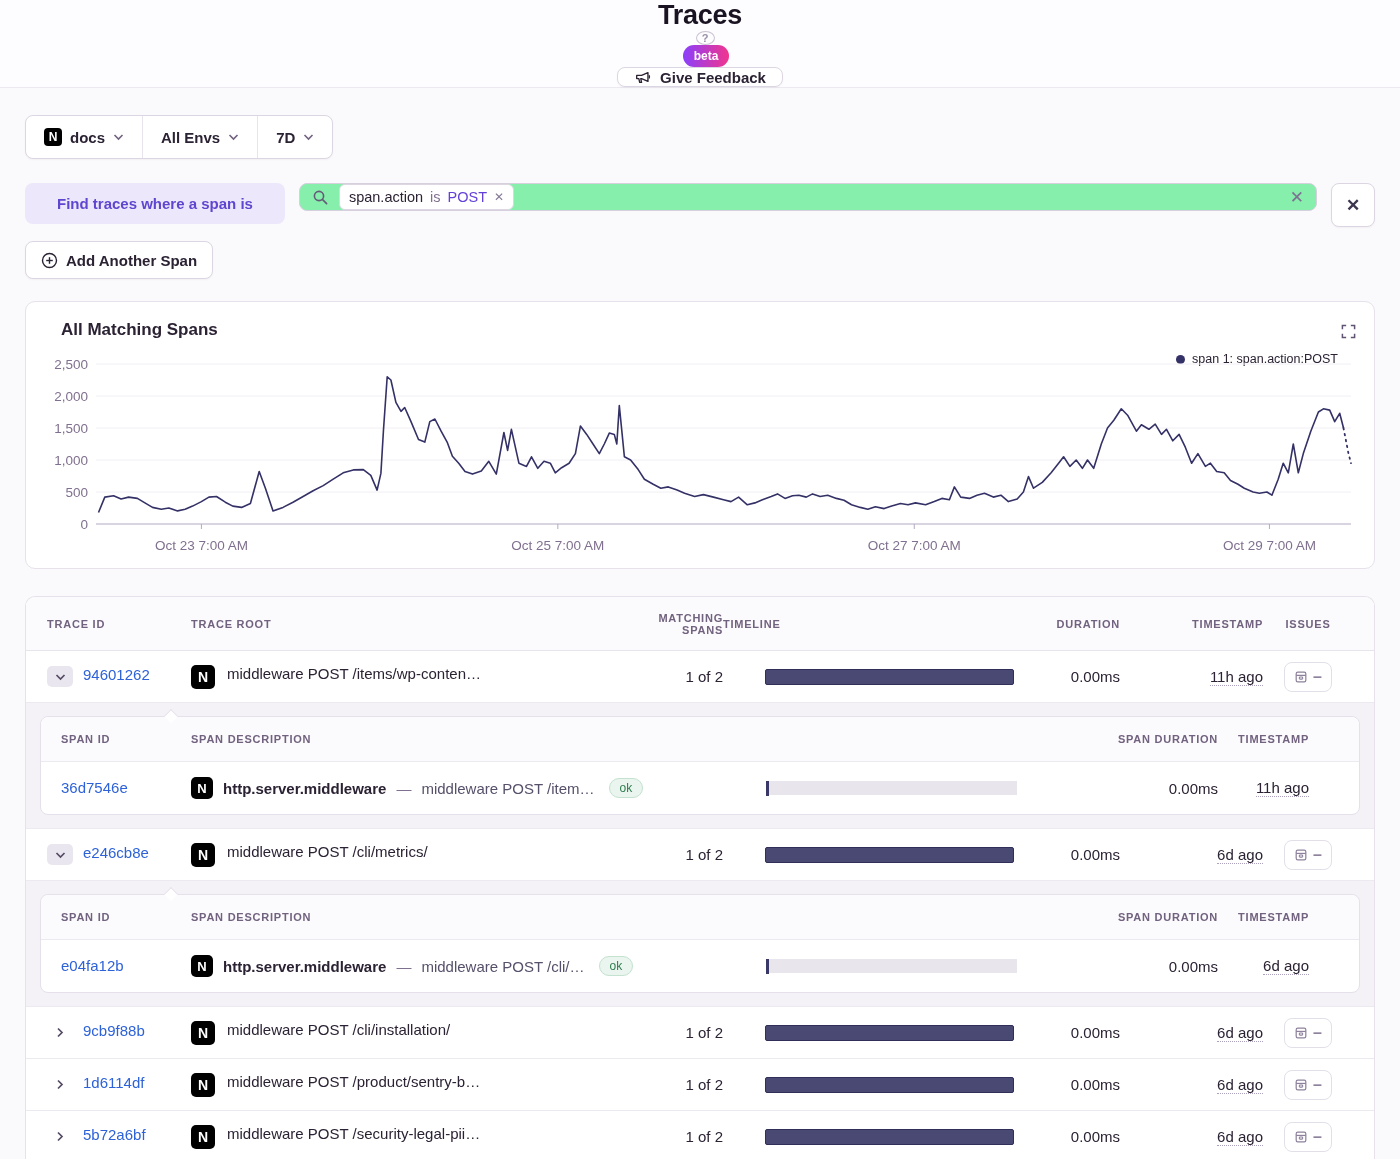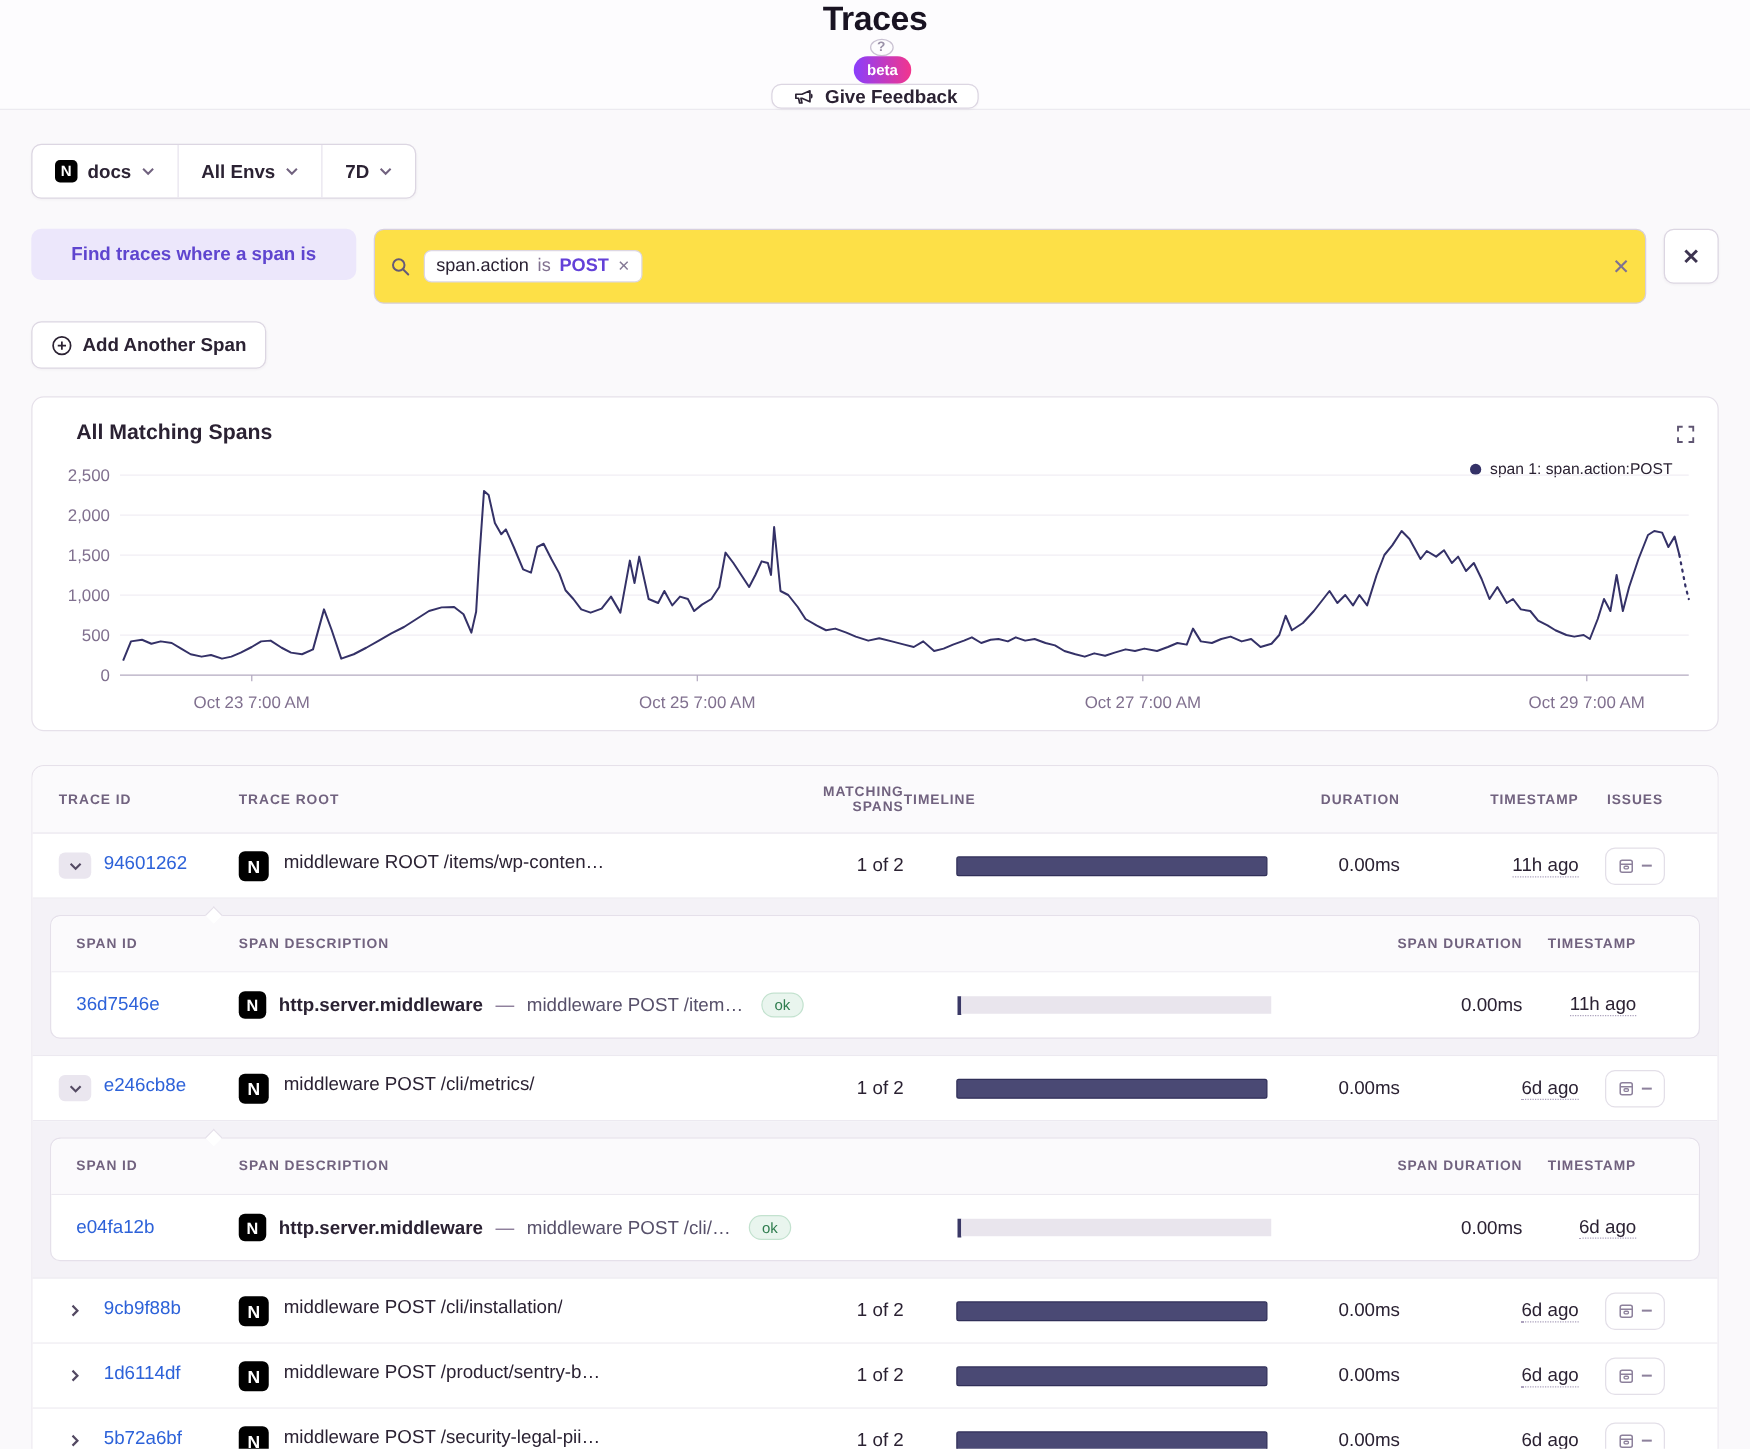--- a/index.html
+++ b/index.html
@@ -32,27 +32,27 @@
                 font-weight:700; color:#2b2233; cursor:pointer; }
   .filter-seg + .filter-seg { border-left:1px solid #e8e4ee; }
   .n-logo { width:18px; height:18px; background:#000; border-radius:4px; color:#fff;
             font-size:12px; font-weight:700; display:inline-flex; align-items:center;
             justify-content:center; }
 
   
   .query-row { margin-top:24px; display:flex; align-items:flex-start; gap:14px; }
   .where-pill { background:#ece7fb; color:#5f45cf; font-weight:700; font-size:15px;
                 border-radius:8px; padding:12px 32px; white-space:nowrap; }
-  .searchbox { flex:1; height:60px; background:#fde047; border:1px solid #d6cfde;
+  .searchbox { flex:1; height:28px; background:#86efac; border:1px solid #d6cfde;
                border-radius:8px; display:flex; align-items:center; padding:0 12px; gap:10px; }
   .search-token { display:inline-flex; align-items:center; gap:7px; border:1px solid #ddd7e3;
                   border-radius:6px; padding:4px 9px; font-size:14.5px; background:#fff; }
   .tok-key { color:#2b2233; }
   .tok-op  { color:#80708f; }
-  .tok-val { color:#6341d8;font-weight:bold; }
+  .tok-val { color:#6341d8; }
   .tok-x   { color:#857a96; font-size:12px; cursor:pointer; }
   .clear-x { margin-left:auto; color:#7e7192; font-size:17px; cursor:pointer; }
   .close-sq { width:44px; height:44px; display:flex; align-items:center; justify-content:center;
               font-size:17px; color:#3d3450; }
   .add-span-btn { margin-top:14px; height:38px; padding:0 15px; }
 
   
   .card { background:#fff; border:1px solid #e6e1ea; border-radius:10px; }
   .chart-card { margin-top:22px; height:268px; position:relative; }
   .chart-title { position:absolute; left:35px; top:18px; font-size:17px; font-weight:700; }
@@ -240,21 +240,21 @@
           <div class="c cid">
             <span class="expbtn open">
               <svg width="11" height="8" viewBox="0 0 11 8">
                 <polyline points="1.5,2 5.5,6 9.5,2" fill="none" stroke="#544a63" stroke-width="1.7"></polyline>
               </svg>
             </span>
             <a class="link">94601262</a>
           </div>
           <div class="c root">
             <span class="nicon">N</span>
-            <span class="roottxt">middleware ROOT /items/wp-conten…</span>
+            <span class="roottxt">middleware POST /items/wp-conten…</span>
           </div>
           <div class="c match">1 of 2</div>
           <div class="c tl">
             <span class="bar"></span>
           </div>
           <div class="c dur">0.00ms</div>
           <div class="c ts">
             <span class="tsv">11h ago</span>
           </div>
           <div class="c iss">

